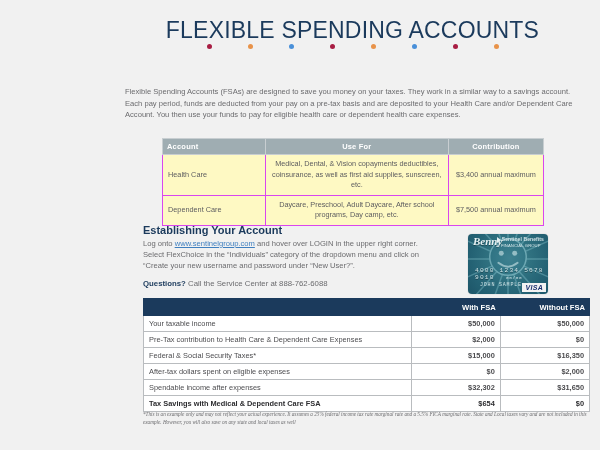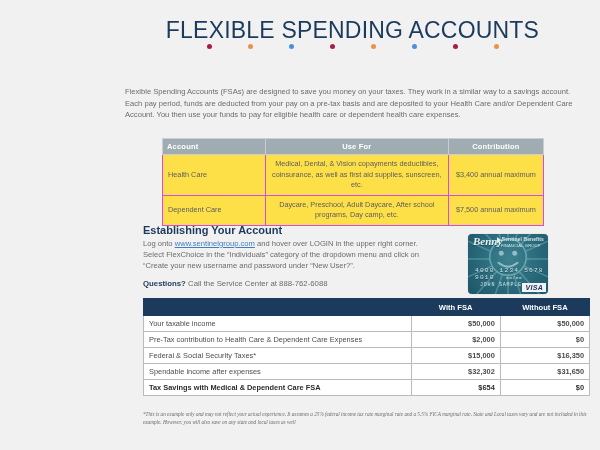--- a/index.html
+++ b/index.html
@@ -90,21 +90,21 @@
     text-align: left;
   }
   
   .tbl1 {
     position: absolute;
     left: 57px;
     top: 138px;
     width: 382px;
     border-collapse: collapse;
     font-size: 7.3px;
-    background: #fde047;
+    background: #fef9c3;
   }
   .tbl1 th {
     background: #9fadb2;
     color: #ffffff;
     font-size: 7.5px;
     font-weight: bold;
     padding: 3px 4px;
     text-align: center;
     letter-spacing: 0.2px;
     border: 1px solid #c8ced1;
@@ -254,21 +254,21 @@
     border-collapse: collapse;
     font-size: 7.4px;
     background: #ffffff;
   }
   .tbl2 th {
     background: #1b3a5c;
     color: #ffffff;
     font-weight: bold;
     font-size: 7.6px;
     padding: 3.5px 4px;
-    text-align: center;
+    text-align: right;
     border: 1px solid #1b3a5c;
   }
   .tbl2 th.blank { background: #1b3a5c; }
   .tbl2 td {
     border: 1px solid #b9bcbf;
     padding: 3px 5px;
     color: #4c4c4f;
   }
   .tbl2 td.label { text-align: left; width: 60%; }
   .tbl2 td.val { text-align: right; width: 20%; font-weight: bold; }
@@ -407,20 +407,25 @@
           <td class="label">Pre-Tax contribution to Health Care &amp; Dependent Care Expenses</td>
           <td class="val">$2,000</td>
           <td class="val">$0</td>
         </tr>
         <tr>
           <td class="label">Federal &amp; Social Security Taxes*</td>
           <td class="val">$15,000</td>
           <td class="val">$16,350</td>
         </tr>
         <tr>
+          <td class="label">After-tax dollars spent on eligible expenses</td>
+          <td class="val">$0</td>
+          <td class="val">$2,000</td>
+        </tr>
+        <tr>
           <td class="label">Spendable income after expenses</td>
           <td class="val">$32,302</td>
           <td class="val">$31,650</td>
         </tr>
         <tr class="total">
           <td class="label">Tax Savings with Medical &amp; Dependent Care FSA</td>
           <td class="val">$654</td>
           <td class="val">$0</td>
         </tr>
       </tbody>

